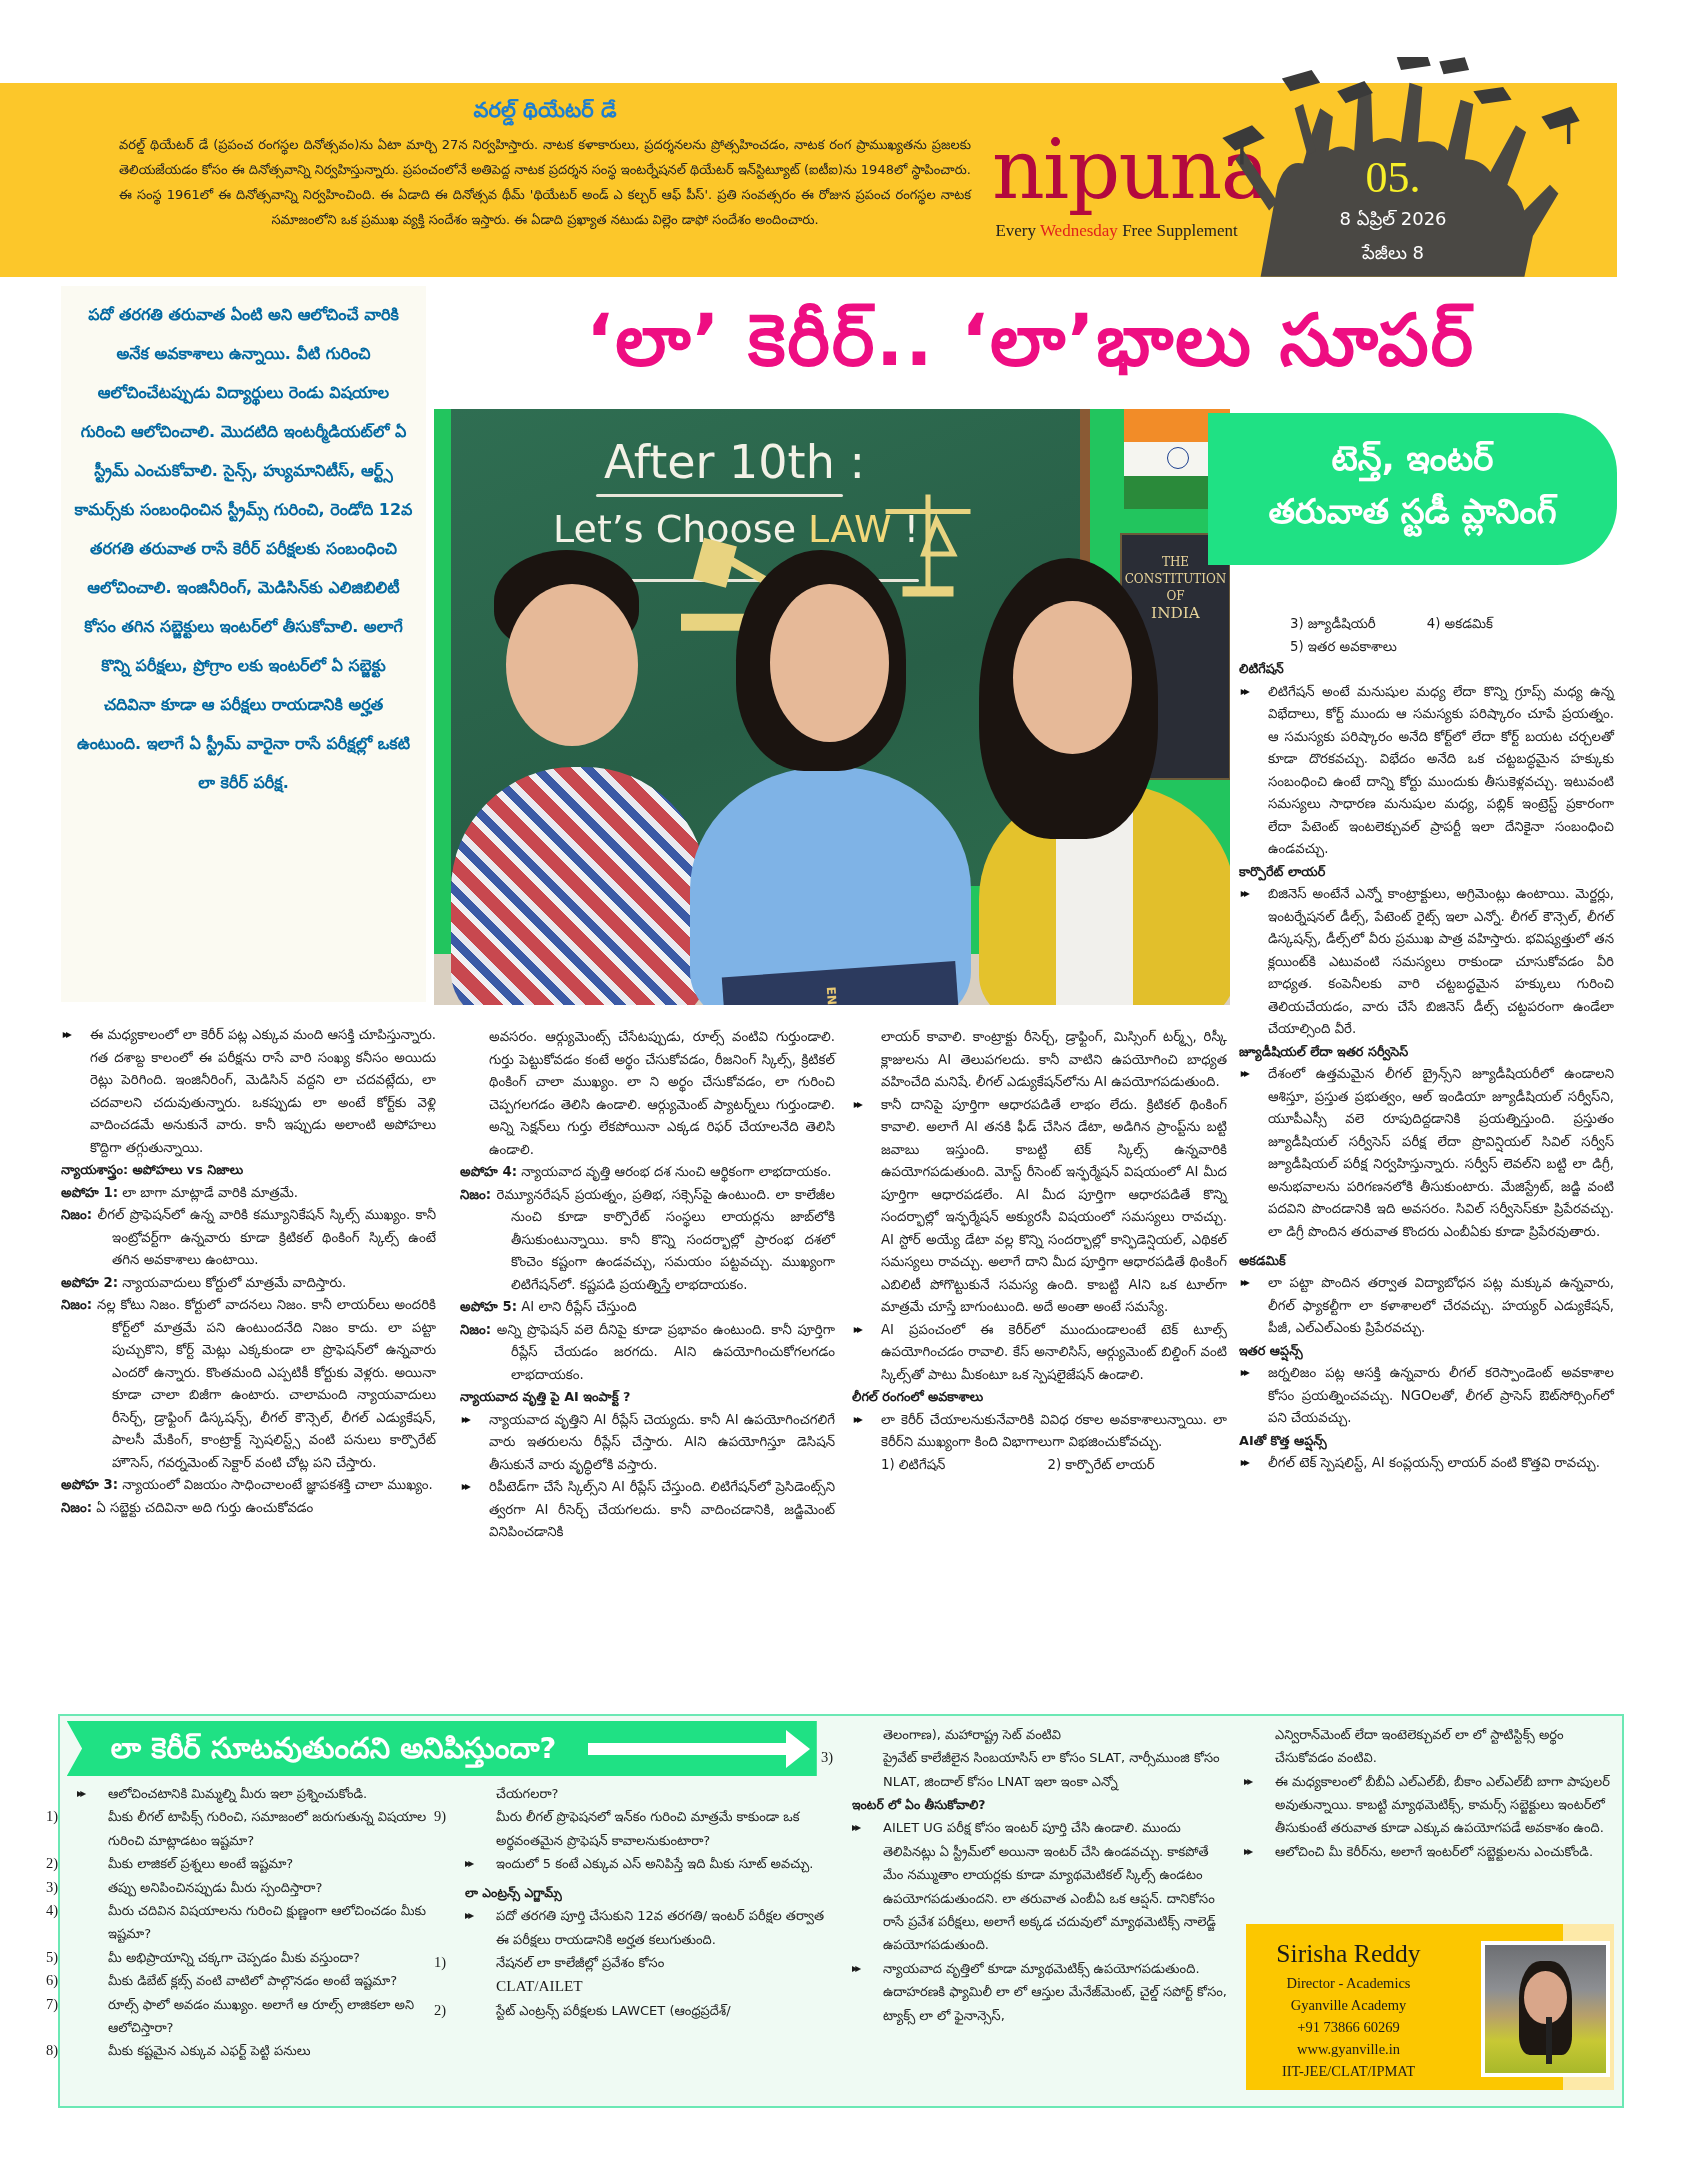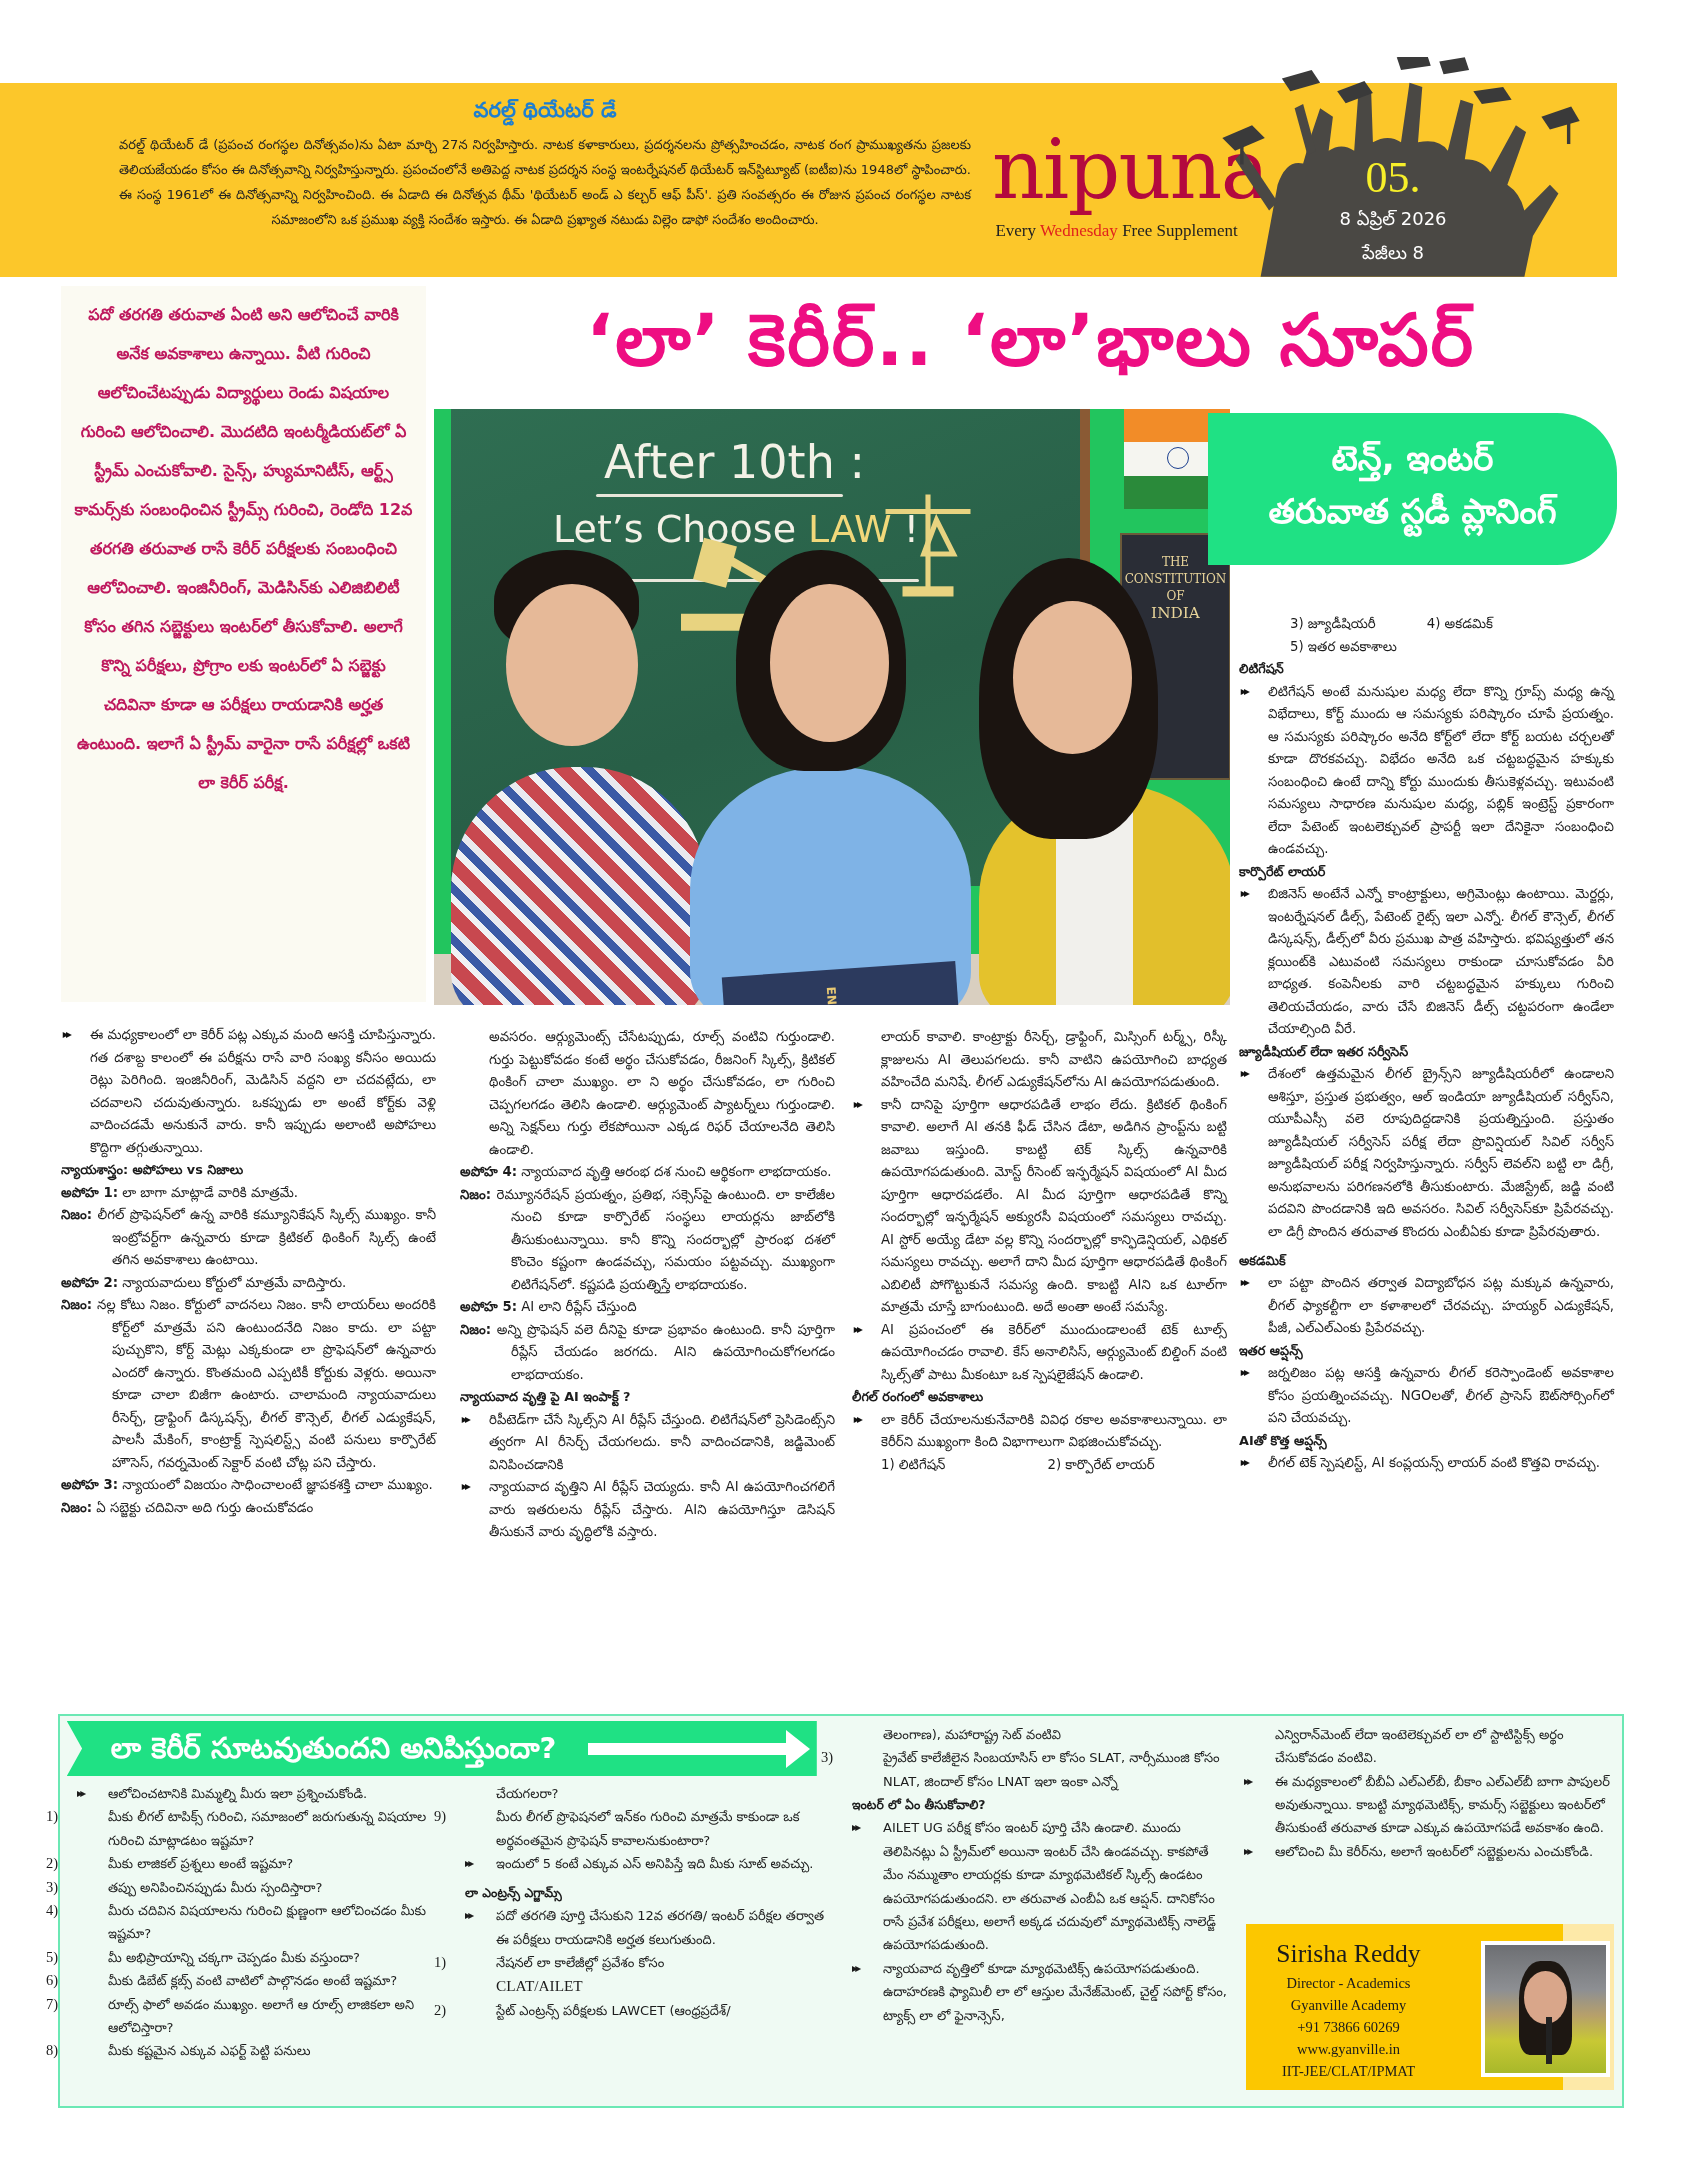--- a/index.html
+++ b/index.html
@@ -16,21 +16,21 @@
   .logo .tag { font-family: "Liberation Serif", serif; font-size: 17px; color: #222; margin-top: 8.5px; margin-left: 3.4px; }
   .logo .tag .wed { color: #e0231d; }
   .crowd { position: absolute; left: 1184px; top: -25.6px; width: 434px; height: 220px; }
   .issue { position: absolute; left: 1308px; top: 72px; width: 170px; text-align: center; }
   .issue .num { font-family: "Liberation Serif", serif; color: #f7ef2a; font-size: 44px; line-height: 46px; }
   .issue .date { color: #ffffff; font-size: 18px; margin-top: 6.8px; }
   .issue .pages { color: #ffffff; font-size: 18px; margin-top: 8.5px; }
 
   
   .intro { position: absolute; left: 61px; top: 286px; width: 365px; height: 716px; background: #fbfaf2; padding: 8.5px 12px; text-align: center; }
-  .intro p { font-size: 16px; line-height: 39px; font-weight: bold; color: #be185d; }
+  .intro p { font-size: 16px; line-height: 39px; font-weight: bold; color: #0369a1; }
 
   
   .headline { position: absolute; left: 443px; top: 285px; width: 1175px; height: 111px; text-align: center; color: #ee0e82; font-weight: bold; font-size: 72px; line-height: 111px; letter-spacing: 1.7px; }
 
   
   .hero { position: absolute; left: 434px; top: 409px; width: 796px; height: 596px; overflow: hidden; background: #22c55e; }
   .board { position: absolute; left: 17px; top: 0; width: 639px; height: 477px; background: linear-gradient(160deg,#2f6e52,#285f47 60%,#2c6a4c); border-right: 10.2px solid #8a5a34; }
   .board-text1 { position: absolute; left: 153px; top: 25.6px; color: #f3f1e6; font-size: 46px; font-family: "DejaVu Sans", sans-serif; }
   .board-text2 { position: absolute; left: 102px; top: 98px; color: #f3f1e6; font-size: 38px; }
   .board-text2 .law { color: #f1d87a; }
@@ -201,22 +201,22 @@
   <p class="hang"><b>నిజం:</b><span> ఏ సబ్జెక్టు చదివినా అది గుర్తు ఉంచుకోవడం</span></p>
 </section>
 
 <section class="col col2">
   <p class="ind">అవసరం. ఆర్గ్యుమెంట్స్ చేసేటప్పుడు, రూల్స్ వంటివి గుర్తుండాలి. గుర్తు పెట్టుకోవడం కంటే అర్థం చేసుకోవడం, రీజనింగ్ స్కిల్స్, క్రిటికల్ థింకింగ్ చాలా ముఖ్యం. లా ని అర్థం చేసుకోవడం, లా గురించి చెప్పగలగడం తెలిసి ఉండాలి. ఆర్గ్యుమెంట్ ప్యాటర్న్‌లు గుర్తుండాలి. అన్ని సెక్షన్‌లు గుర్తు లేకపోయినా ఎక్కడ రిఫర్ చేయాలనేది తెలిసి ఉండాలి.</p>
   <p class="hang"><b>అపోహ 4:</b><span> న్యాయవాద వృత్తి ఆరంభ దశ నుంచి ఆర్థికంగా లాభదాయకం.</span></p>
   <p class="hang"><b>నిజం:</b><span> రెమ్యూనరేషన్ ప్రయత్నం, ప్రతిభ, సక్సెస్‌పై ఉంటుంది. లా కాలేజీల నుంచి కూడా కార్పొరేట్ సంస్థలు లాయర్లను జాబ్‌లోకి తీసుకుంటున్నాయి. కానీ కొన్ని సందర్భాల్లో ప్రారంభ దశలో కొంచెం కష్టంగా ఉండవచ్చు, సమయం పట్టవచ్చు. ముఖ్యంగా లిటిగేషన్‌లో. కష్టపడి ప్రయత్నిస్తే లాభదాయకం.</span></p>
   <p class="hang"><b>అపోహ 5:</b><span> AI లాని రీప్లేస్ చేస్తుంది</span></p>
   <p class="hang"><b>నిజం:</b><span> అన్ని ప్రొఫెషన్ వలె దీనిపై కూడా ప్రభావం ఉంటుంది. కానీ పూర్తిగా రీప్లేస్ చేయడం జరగదు. AIని ఉపయోగించుకోగలగడం లాభదాయకం.</span></p>
   <p class="h">న్యాయవాద వృత్తి పై AI ఇంపాక్ట్ ?</p>
+  <p class="bul">న్యాయవాద వృత్తిని AI రీప్లేస్ చెయ్యదు. కానీ AI ఉపయోగించగలిగే వారు ఇతరులను రీప్లేస్ చేస్తారు. AIని ఉపయోగిస్తూ డెసిషన్ తీసుకునే వారు వృద్ధిలోకి వస్తారు.</p>
   <p class="bul">రిపీటెడ్‌గా చేసే స్కిల్స్‌ని AI రీప్లేస్ చేస్తుంది. లిటిగేషన్‌లో ప్రెసిడెంట్స్‌ని త్వరగా AI రీసెర్చ్ చేయగలదు. కానీ వాదించడానికి, జడ్జిమెంట్ వినిపించడానికి</p>
-  <p class="bul">న్యాయవాద వృత్తిని AI రీప్లేస్ చెయ్యదు. కానీ AI ఉపయోగించగలిగే వారు ఇతరులను రీప్లేస్ చేస్తారు. AIని ఉపయోగిస్తూ డెసిషన్ తీసుకునే వారు వృద్ధిలోకి వస్తారు.</p>
 </section>
 
 <section class="col col3">
   <p class="ind">లాయర్ కావాలి. కాంట్రాక్టు రీసెర్చ్, డ్రాఫ్టింగ్, మిస్సింగ్ టర్మ్స్, రిస్కీ క్లాజులను AI తెలుపగలదు. కానీ వాటిని ఉపయోగించి బాధ్యత వహించేది మనిషే. లీగల్ ఎడ్యుకేషన్‌లోను AI ఉపయోగపడుతుంది.</p>
   <p class="bul">కానీ దానిపై పూర్తిగా ఆధారపడితే లాభం లేదు. క్రిటికల్ థింకింగ్ కావాలి. అలాగే AI తనకి ఫీడ్ చేసిన డేటా, అడిగిన ప్రాంప్ట్‌ను బట్టి జవాబు ఇస్తుంది. కాబట్టి టెక్ స్కిల్స్ ఉన్నవారికి ఉపయోగపడుతుంది. మోస్ట్ రీసెంట్ ఇన్ఫర్మేషన్ విషయంలో AI మీద పూర్తిగా ఆధారపడలేం. AI మీద పూర్తిగా ఆధారపడితే కొన్ని సందర్భాల్లో ఇన్ఫర్మేషన్ అక్యురసీ విషయంలో సమస్యలు రావచ్చు. AI స్టోర్ అయ్యే డేటా వల్ల కొన్ని సందర్భాల్లో కాన్ఫిడెన్షియల్, ఎథికల్ సమస్యలు రావచ్చు. అలాగే దాని మీద పూర్తిగా ఆధారపడితే థింకింగ్ ఎబిలిటీ పోగొట్టుకునే సమస్య ఉంది. కాబట్టి AIని ఒక టూల్‌గా మాత్రమే చూస్తే బాగుంటుంది. అదే అంతా అంటే సమస్యే.</p>
   <p class="bul">AI ప్రపంచంలో ఈ కెరీర్‌లో ముందుండాలంటే టెక్ టూల్స్ ఉపయోగించడం రావాలి. కేస్ అనాలిసిస్, ఆర్గ్యుమెంట్ బిల్డింగ్ వంటి స్కిల్స్‌తో పాటు మీకంటూ ఒక స్పెషలైజేషన్ ఉండాలి.</p>
   <p class="h">లీగల్ రంగంలో అవకాశాలు</p>
   <p class="bul">లా కెరీర్ చేయాలనుకునేవారికి వివిధ రకాల అవకాశాలున్నాయి. లా కెరీర్‌ని ముఖ్యంగా కింది విభాగాలుగా విభజించుకోవచ్చు.</p>
   <p class="ind"><span>1) లిటిగేషన్</span><span style="display:inline-block;width:102px"></span><span>2) కార్పొరేట్ లాయర్</span></p>
 </section>

